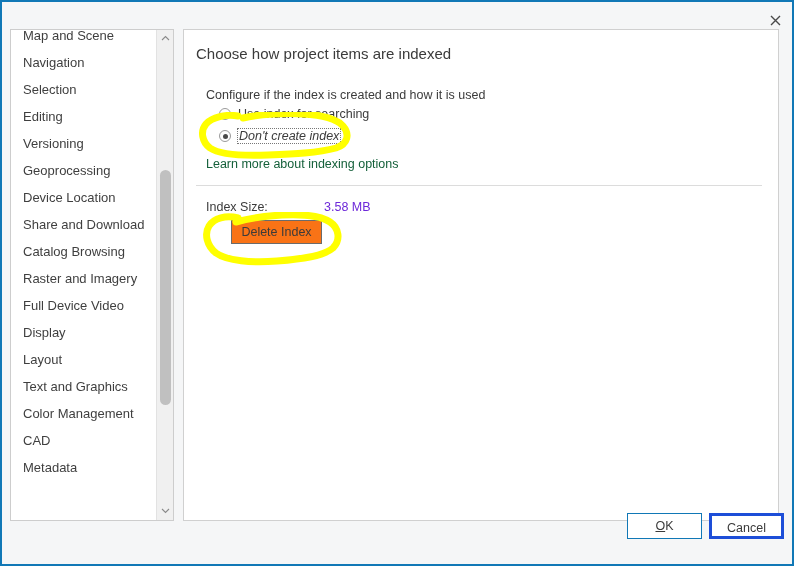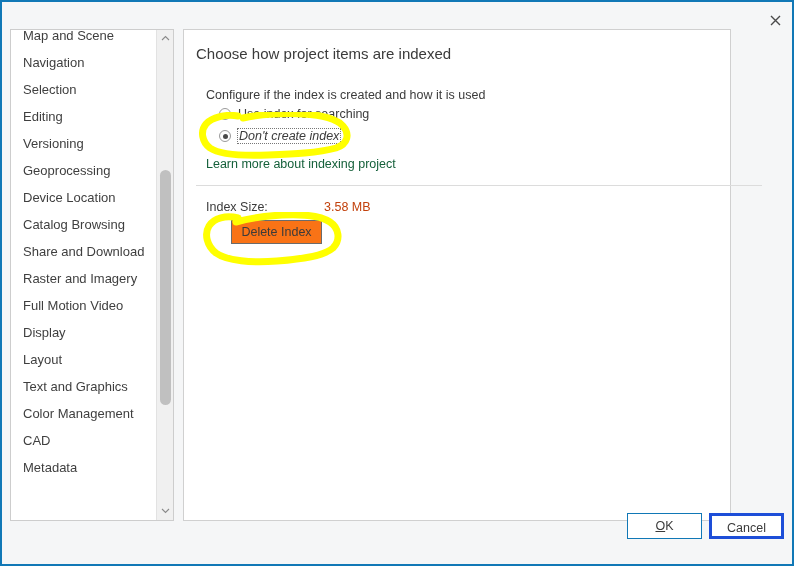--- a/index.html
+++ b/index.html
@@ -129,21 +129,21 @@
     height: 235px;
     background: #c0c0c0;
     border-radius: 6px;
   }
 
   
   #content-panel {
     position: absolute;
     left: 181px;
     top: 29px;
-    width: 548px;
+    width: 596px;
     height: 492px;
     background: #ffffff;
     border: 1px solid #d0d0d0;
     box-sizing: border-box;
   }
   #panel-heading {
     position: absolute;
     left: 12px;
     top: 15px;
     font-size: 15px;
@@ -224,21 +224,21 @@
     top: 170px;
     font-size: 12.5px;
     color: #3b3b3b;
     white-space: nowrap;
   }
   #index-size-value {
     position: absolute;
     left: 140px;
     top: 170px;
     font-size: 12.5px;
-    color: #c2410c;
+    color: #6d28d9;
     white-space: nowrap;
   }
 
   #delete-index-button {
     position: absolute;
     left: 47px;
     top: 190px;
     width: 91px;
     height: 24px;
     background: #f97316;
@@ -308,24 +308,24 @@
 
   <div id="sidebar">
     <div id="sidebar-list">
         <div class="side-item">Map and Scene</div>
         <div class="side-item">Navigation</div>
         <div class="side-item">Selection</div>
         <div class="side-item">Editing</div>
         <div class="side-item">Versioning</div>
         <div class="side-item">Geoprocessing</div>
         <div class="side-item">Device Location</div>
+        <div class="side-item">Share and Download</div>
         <div class="side-item">Catalog Browsing</div>
-        <div class="side-item">Share and Download</div>
         <div class="side-item">Raster and Imagery</div>
-        <div class="side-item">Full Motion Video</div>
+        <div class="side-item">Full Device Video</div>
         <div class="side-item">Display</div>
         <div class="side-item">Layout</div>
         <div class="side-item">Text and Graphics</div>
         <div class="side-item">Color Management</div>
         <div class="side-item">CAD</div>
         <div class="side-item">Metadata</div>
       </div>
     <div id="side-scrollbar">
       <div id="sb-up">
         <svg width="9" height="6" viewBox="0 0 9 6">
@@ -346,21 +346,21 @@
     <div id="config-label">Configure if the index is created and how it is used</div>
 
     <div class="radio-row" id="radio-row-1">
       <span class="radio-mark"></span><span class="radio-label">Use index for searching</span>
     </div>
 
     <div class="radio-row" id="radio-row-2">
       <span class="radio-mark checked"></span><span class="radio-label focused">Don't create index</span>
     </div>
 
-    <div id="learn-link">Learn more about indexing project</div>
+    <div id="learn-link">Learn more about indexing options</div>
 
     <div id="divider"></div>
 
     <div id="index-size-label">Index Size:</div>
     <div id="index-size-value">3.58 MB</div>
 
     <button id="delete-index-button">Delete Index</button>
   </div>
 
   <div id="footer">

